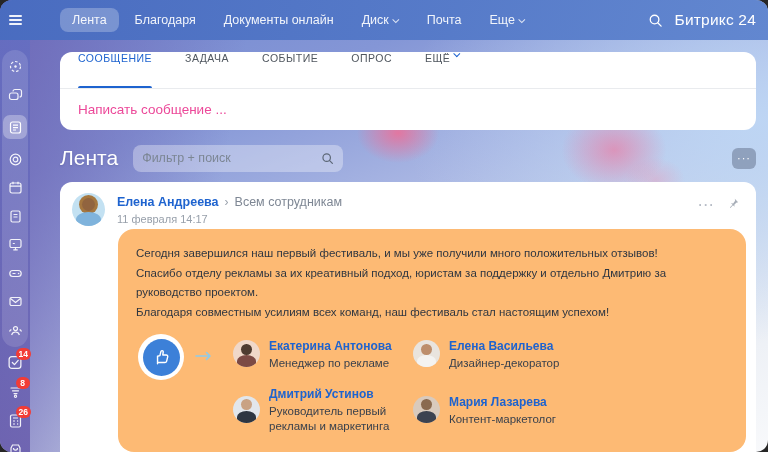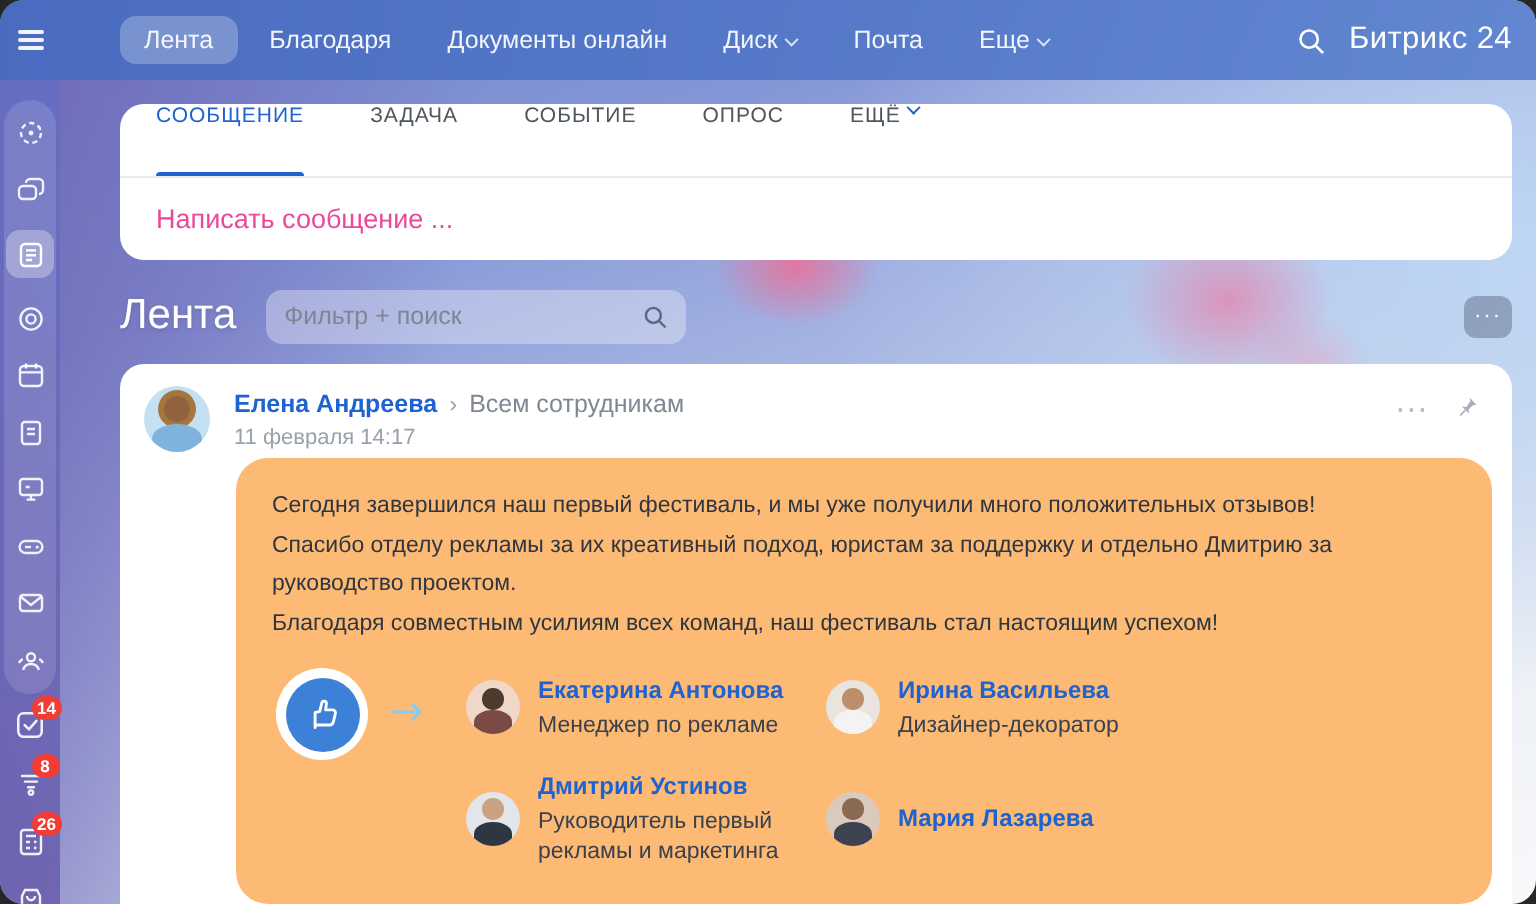--- a/index.html
+++ b/index.html
@@ -331,31 +331,31 @@
             </svg>
 
           <div class="mention-grid">
             <div class="mention">
               <div class="av av-ekaterina"></div>
               <div><a class="m-name">Екатерина Антонова</a>
                 <div class="m-role">Менеджер по рекламе</div></div>
             </div>
             <div class="mention">
               <div class="av av-irina"></div>
-              <div><a class="m-name">Ирина Васильева</a>
+              <div><a class="m-name">Елена Васильева</a>
                 <div class="m-role">Дизайнер-декоратор</div></div>
             </div>
             <div class="mention">
               <div class="av av-dmitry"></div>
               <div><a class="m-name">Дмитрий Устинов</a>
                 <div class="m-role">Руководитель первый рекламы и маркетинга</div></div>
             </div>
             <div class="mention">
               <div class="av av-maria"></div>
               <div><a class="m-name">Мария Лазарева</a>
-                </div>
+                <div class="m-role">Контент-маркетолог</div></div>
             </div>
           </div>
         </div>
       </div>
     </article>
   </main>
 </div>
 
 </body></html>

